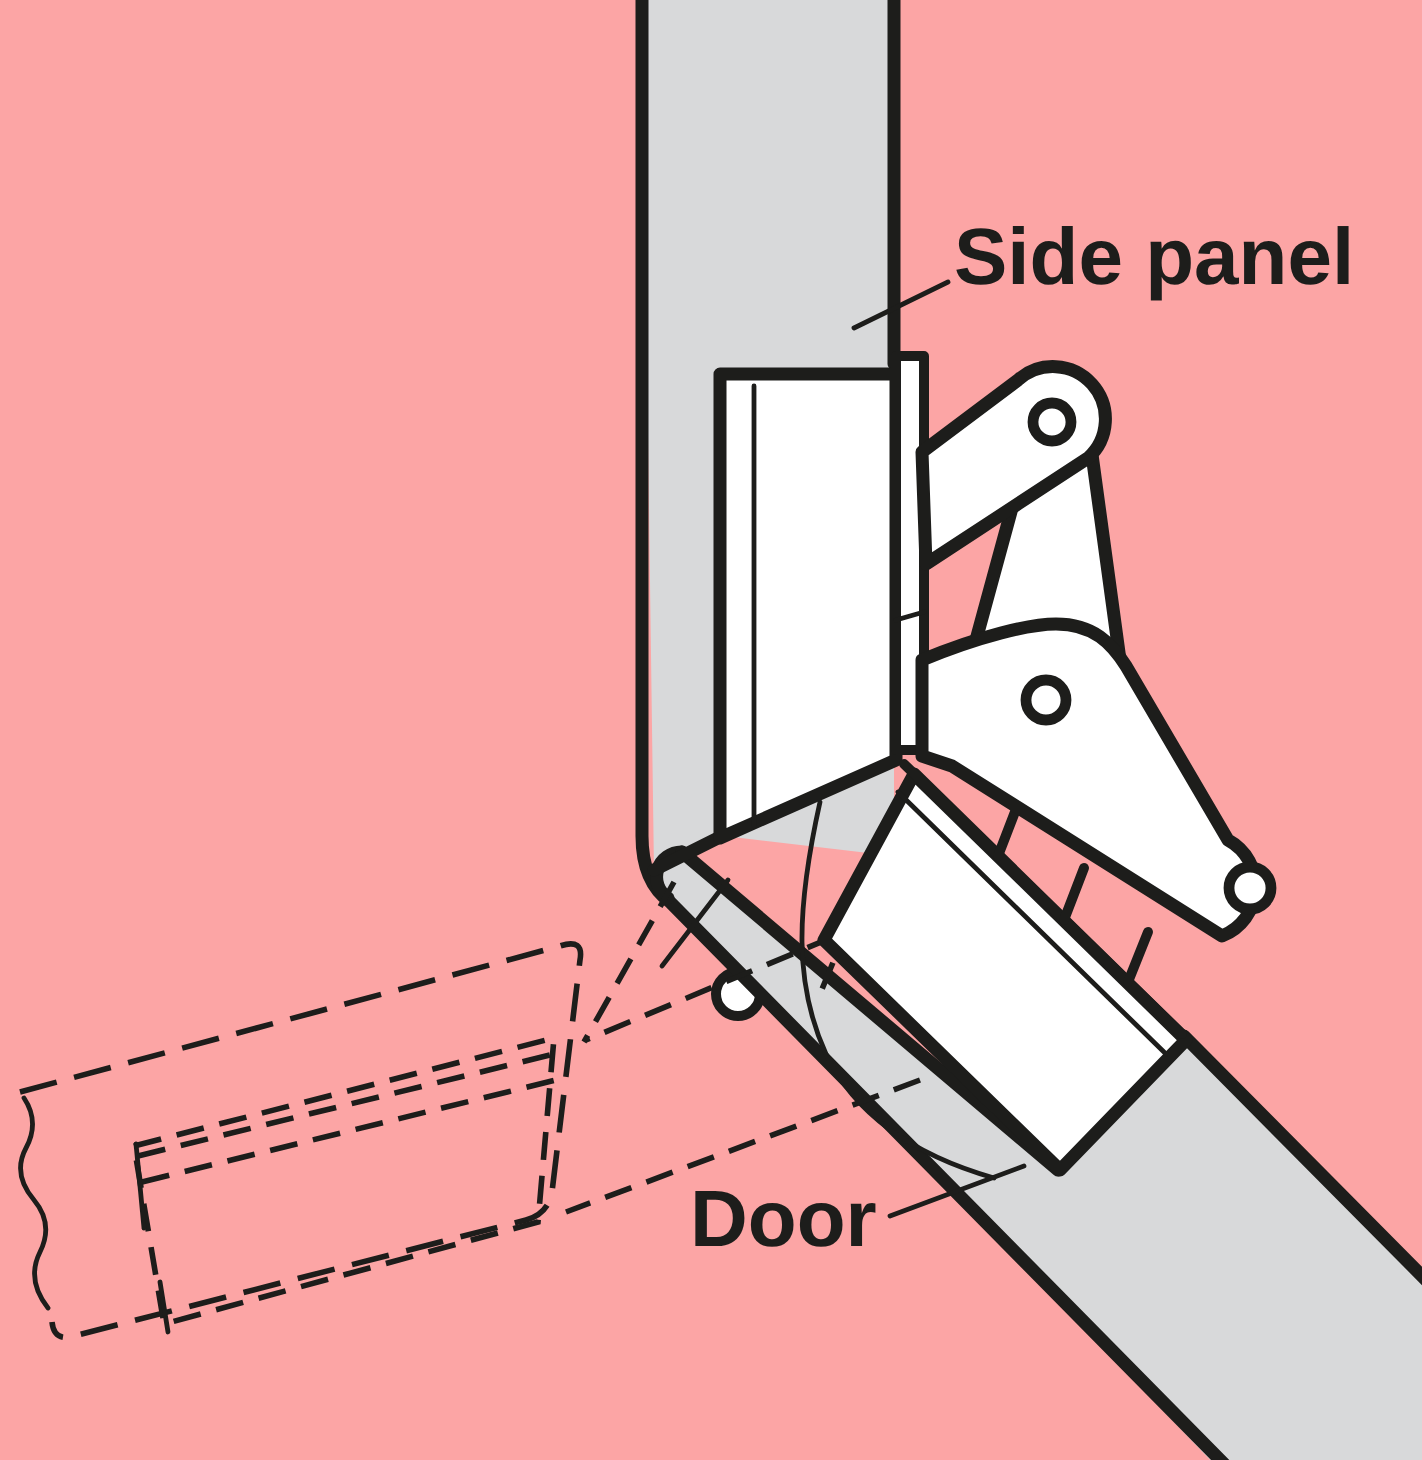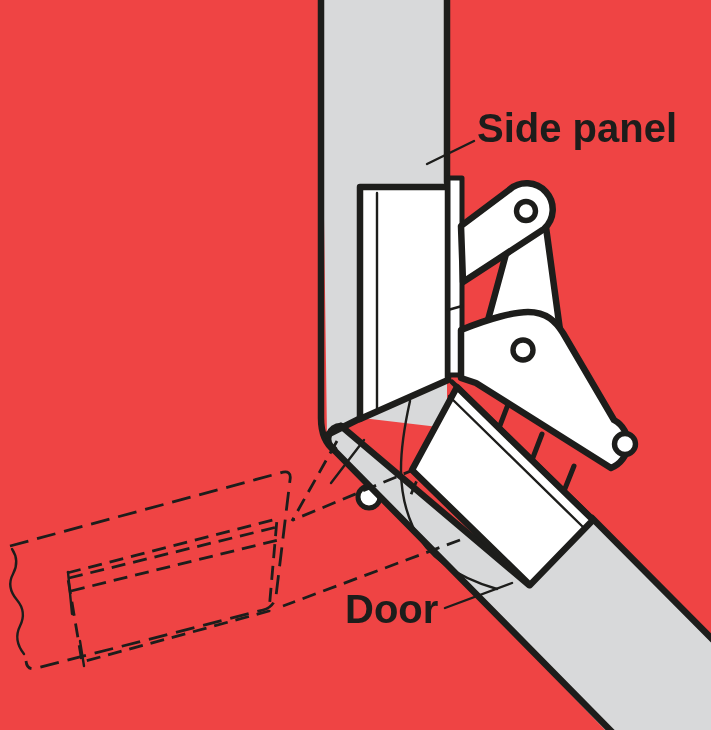--- a/index.html
+++ b/index.html
@@ -1,16 +1,16 @@
 <!DOCTYPE html>
 <html style="--line: #1d1d1b; --panel: #d8d9da;"><head>
 <meta charset="utf-8">
 <style>
   html,body{margin:0;padding:0;background:#ffffff;}
-  #stage{position:relative;width:711px;height:730px;background:#ef4444;overflow:hidden;
+  #stage{position:relative;width:711px;height:730px;background:#fca5a5;overflow:hidden;
          font-family:"Liberation Sans", sans-serif;}
   svg{display:block;}
   .lbl{font-family:"Liberation Sans", sans-serif;font-weight:bold;font-size:40px;fill:var(--line,#1d1d1b);}
   .thick{stroke:var(--line,#1d1d1b);stroke-width:6.5;fill:none;stroke-linecap:round;stroke-linejoin:round;}
   .med{stroke:var(--line,#1d1d1b);stroke-width:5;fill:none;stroke-linecap:round;}
   .thin{stroke:var(--line,#1d1d1b);stroke-width:2.4;fill:none;stroke-linecap:round;}
   .dash{stroke:var(--line,#1d1d1b);stroke-width:2.8;fill:none;stroke-dasharray:19 9;stroke-linecap:butt;}
   .dash2{stroke:var(--line,#1d1d1b);stroke-width:2.8;fill:none;stroke-dasharray:14 8;stroke-linecap:butt;}
   .grayfill{fill:var(--panel,#d8d9da);stroke:none;}
   .white{fill:#ffffff;stroke:var(--line,#1d1d1b);stroke-width:6.5;stroke-linejoin:round;}

